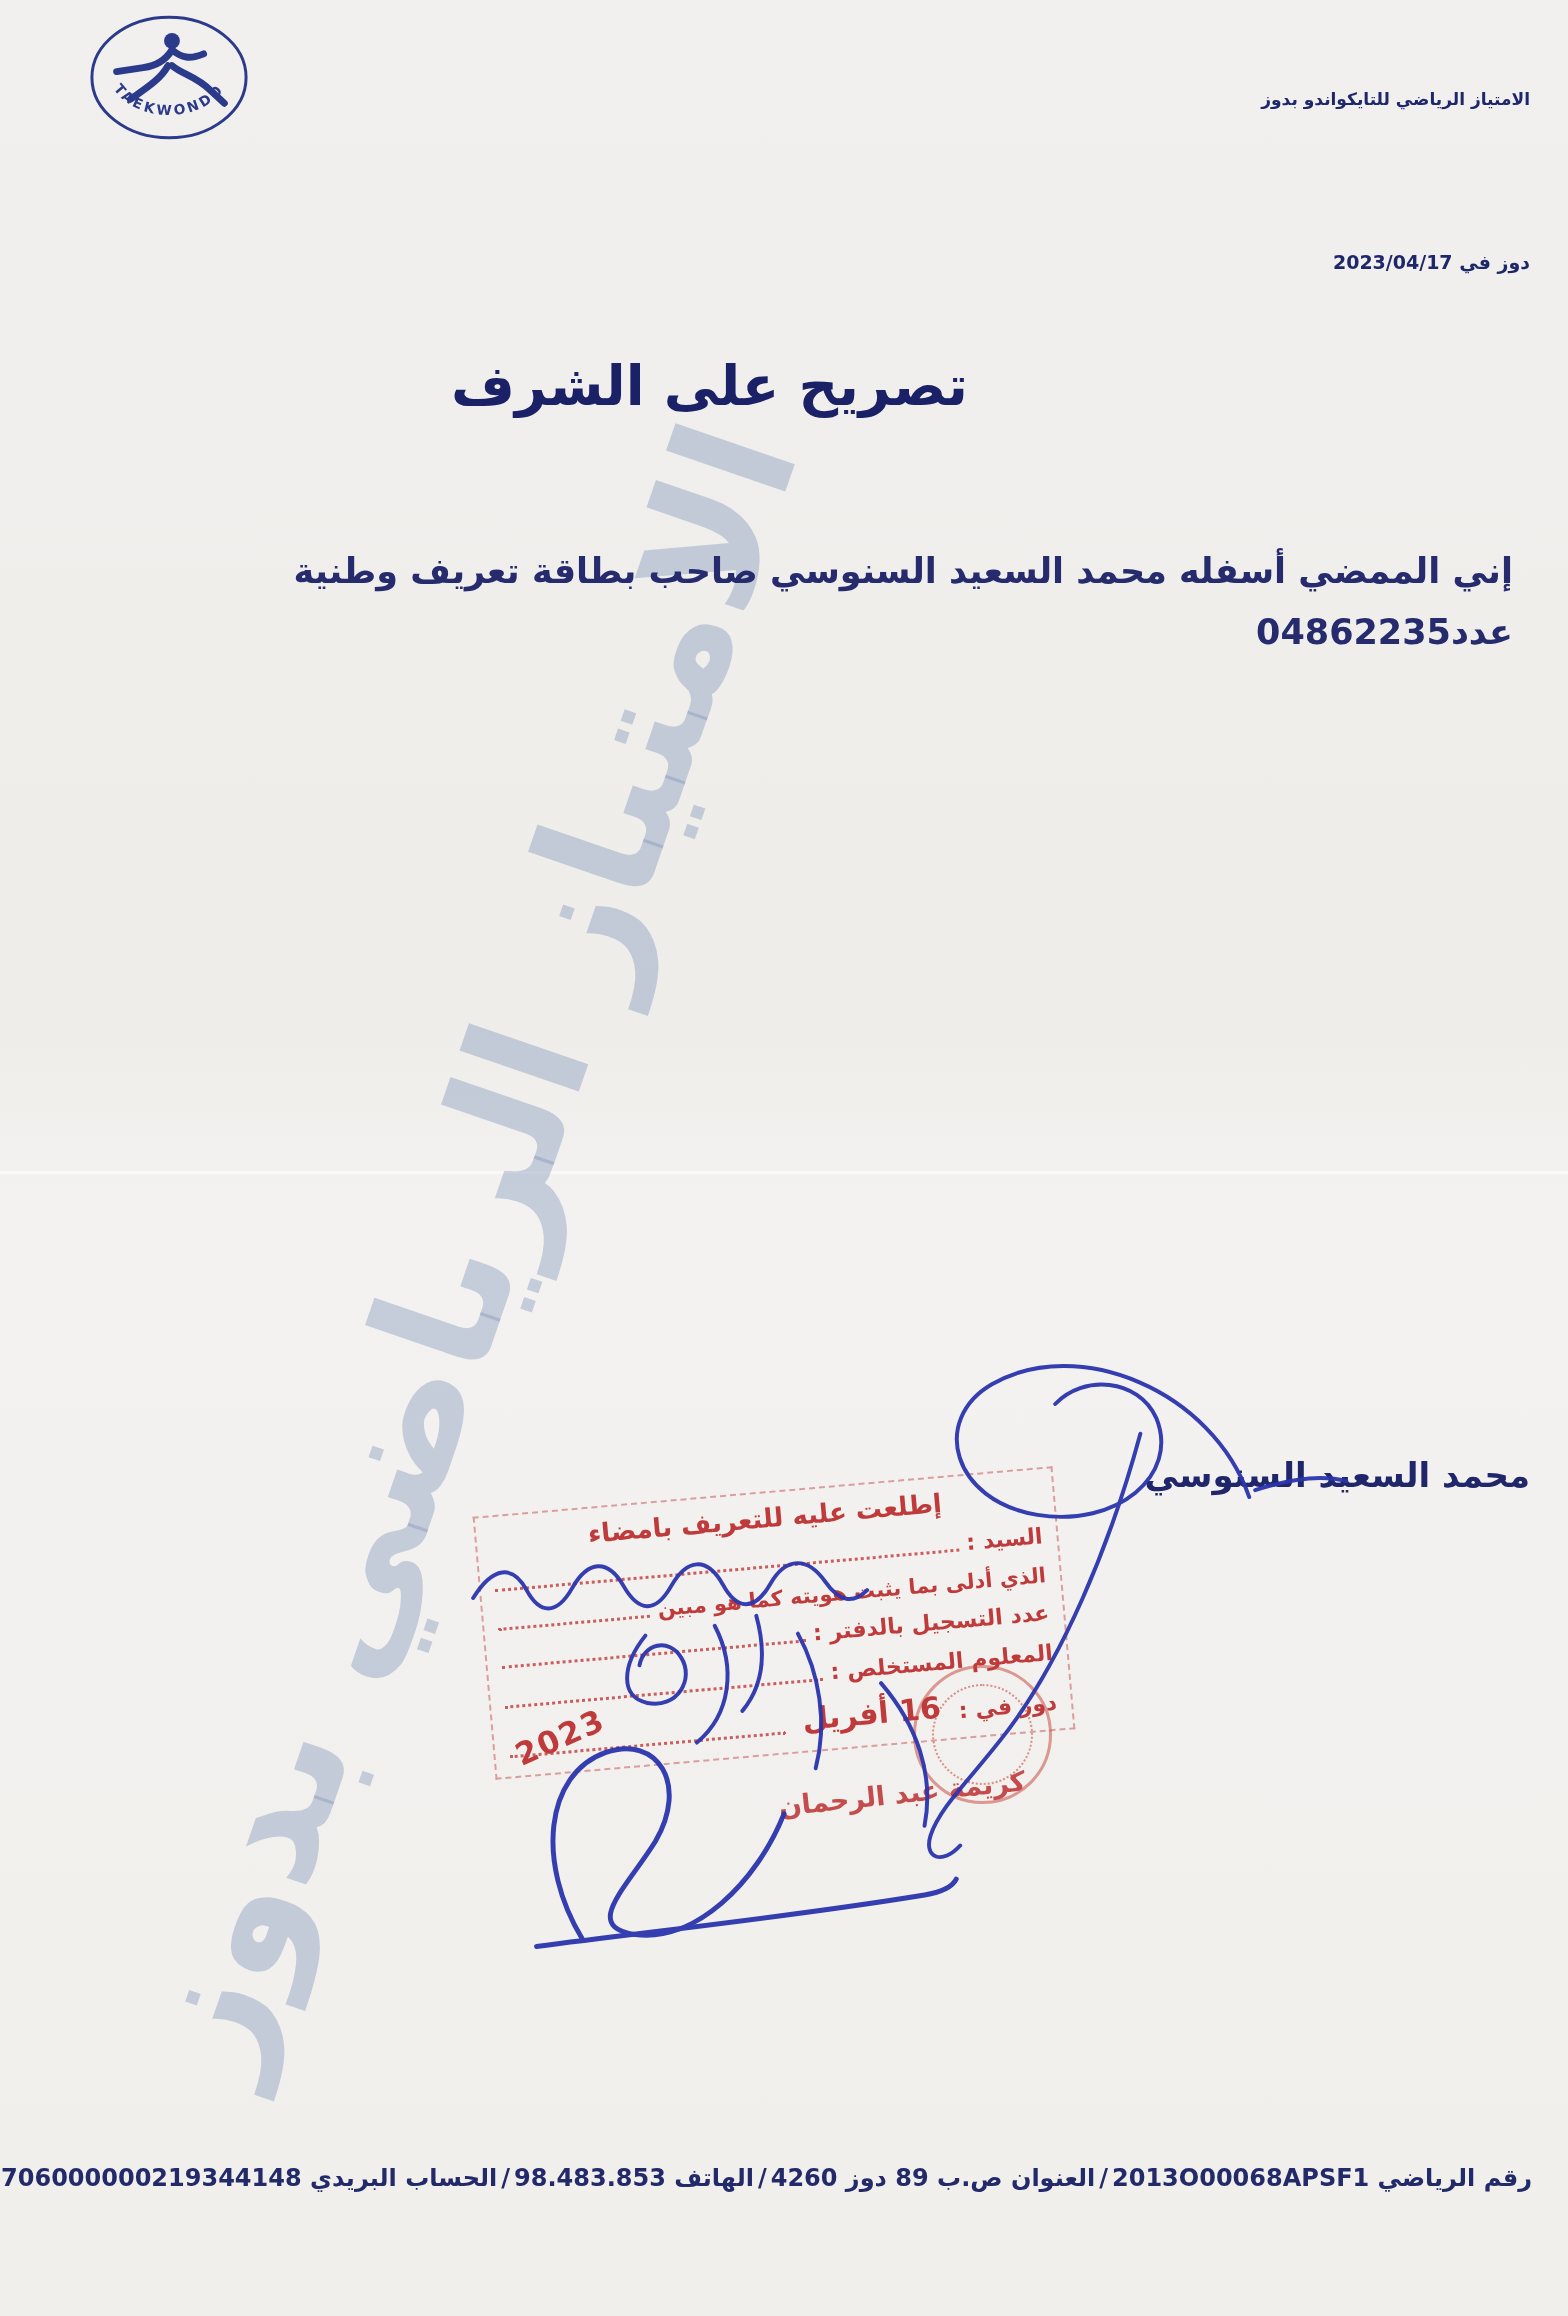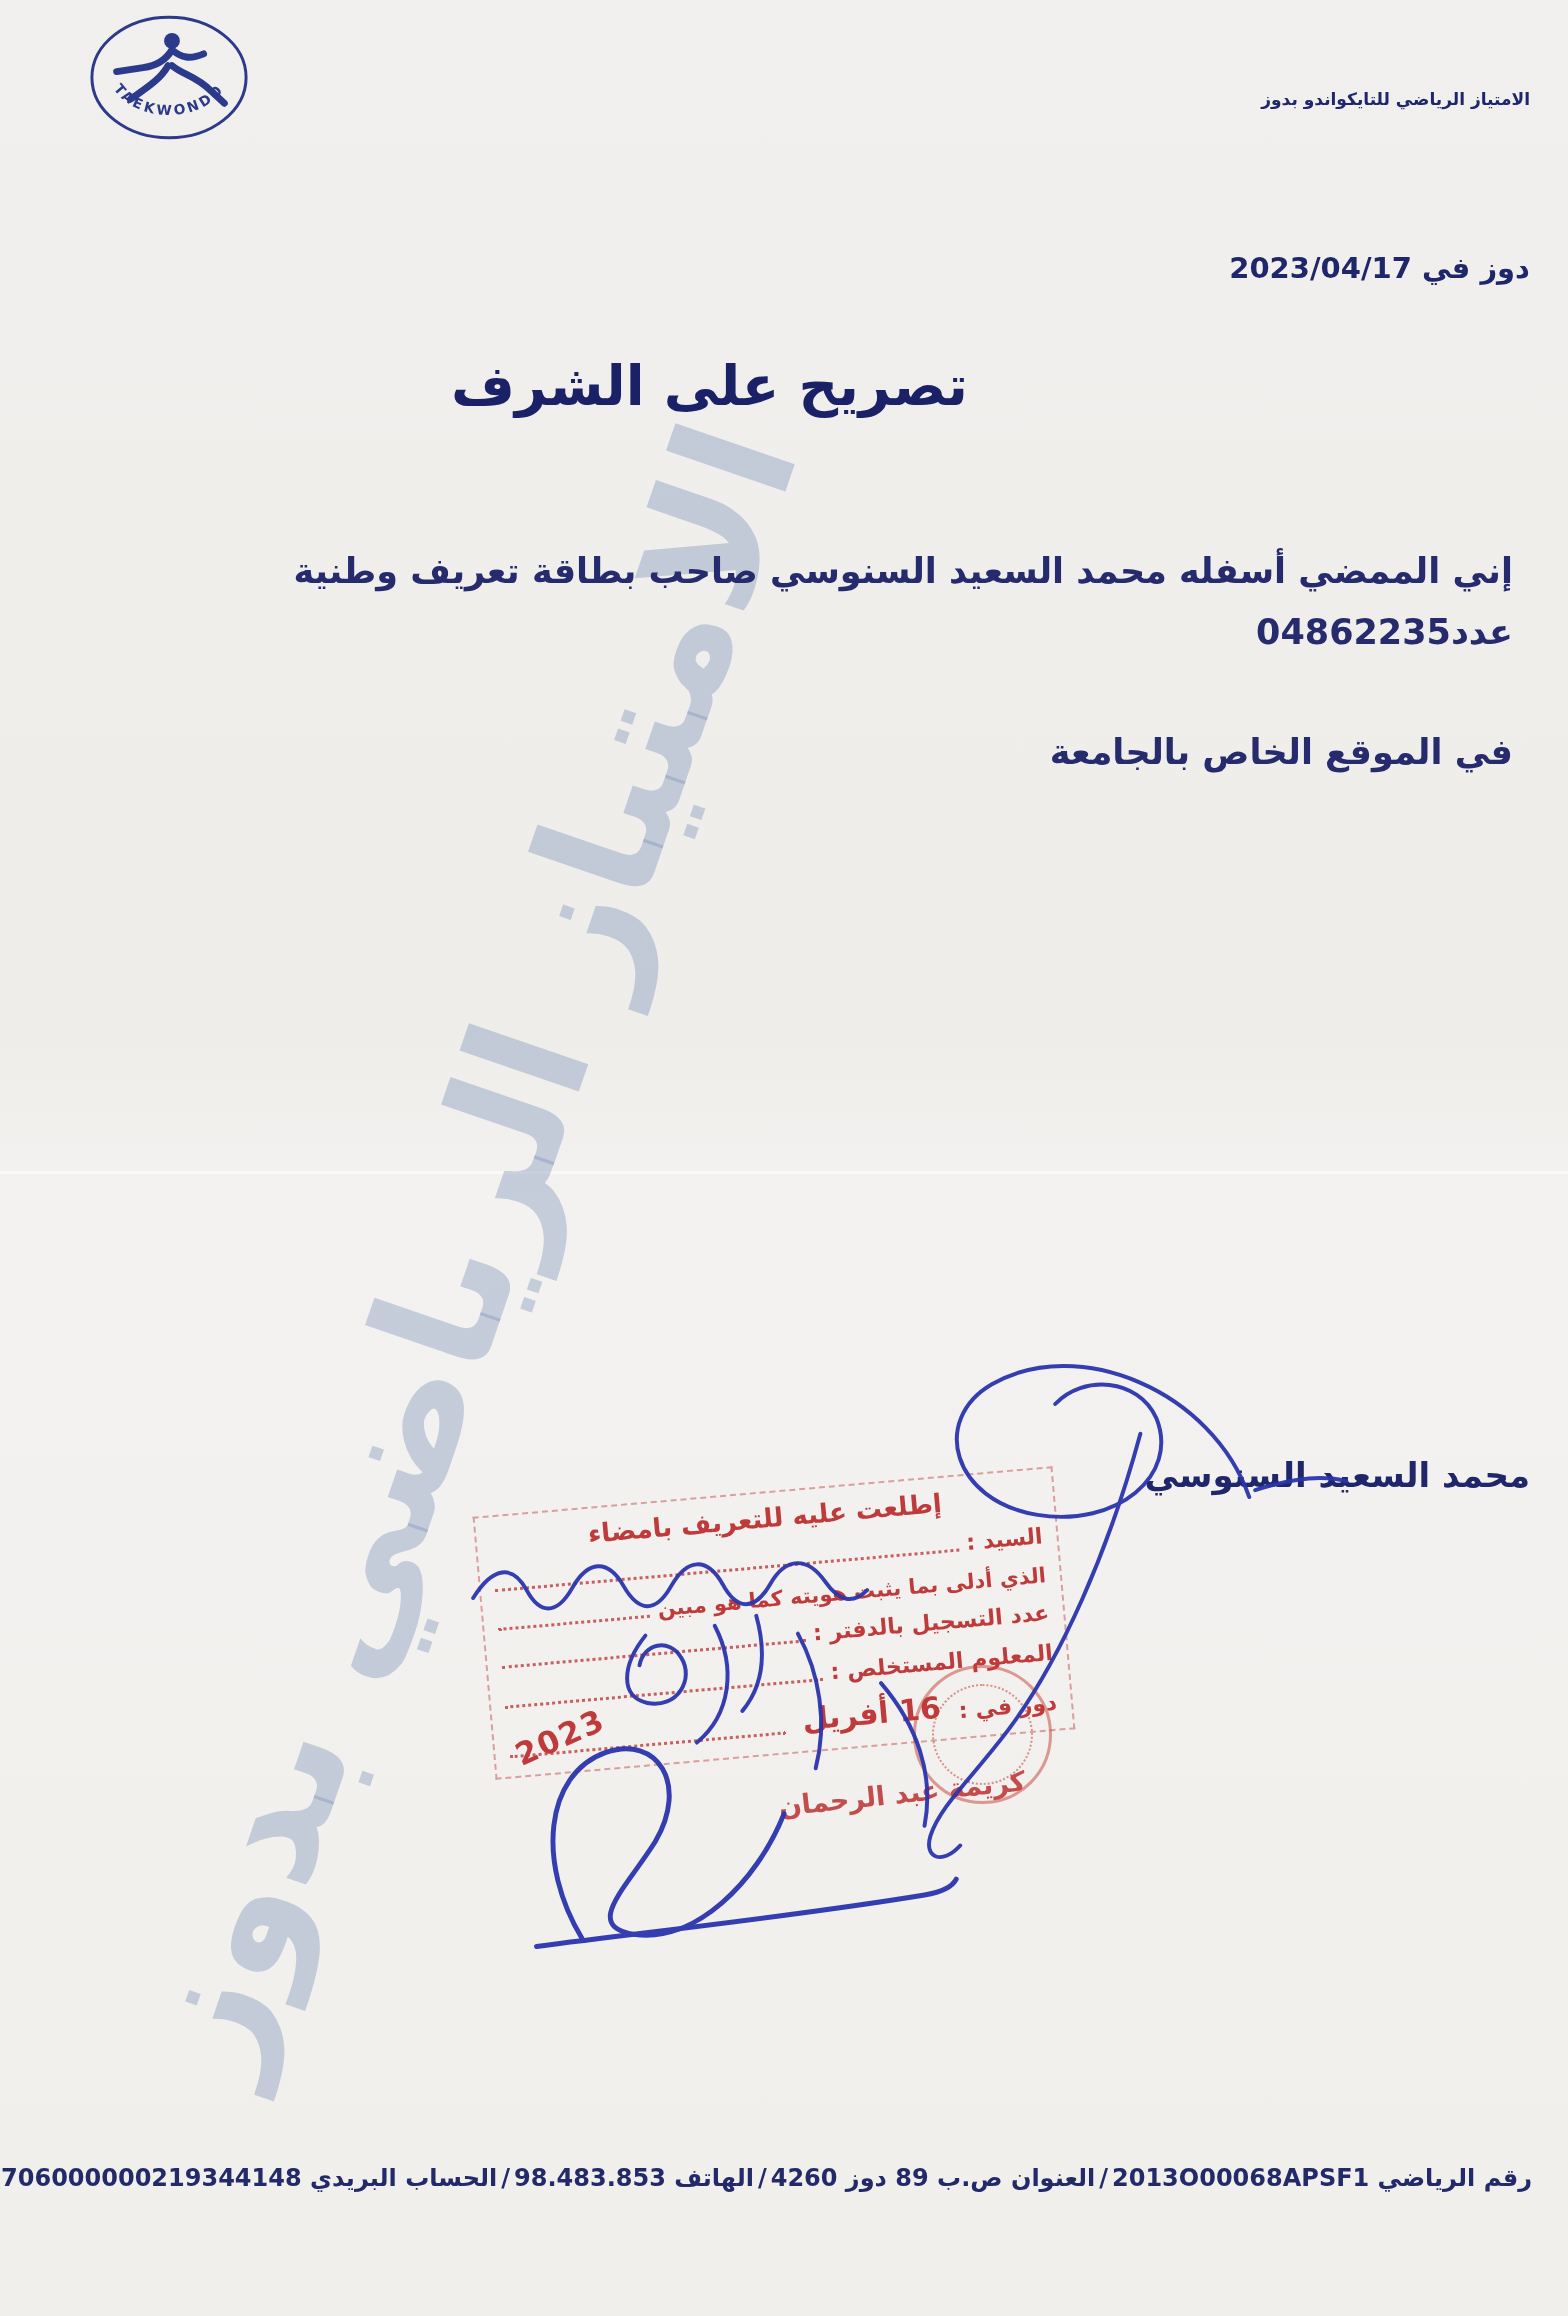--- a/index.html
+++ b/index.html
@@ -6,21 +6,21 @@
   .page {
     position:relative; width:1568px; height:2317px; overflow:hidden;
     background:linear-gradient(180deg,#f1f0ee 0%, #eeedea 44%, #f3f2f0 52%, #f0efec 100%);
     font-family:"DejaVu Sans", sans-serif;
   }
   .seam { position:absolute; left:0; right:0; top:1171px; height:3px; background:rgba(255,255,255,0.55); }
 
   
   .logo { position:absolute; left:85px; top:14px; width:168px; height:131px; }
   .org-name { position:absolute; top:89px; right:38px; direction:rtl; font-size:17px; font-weight:bold; color:#1f276b; }
-  .date-line { position:absolute; top:251px; right:38px; direction:rtl; font-size:29px; font-weight:bold; color:#1f276b;margin-left:28px; }
+  .date-line { position:absolute; top:251px; right:38px; direction:rtl; font-size:19px; font-weight:bold; color:#1f276b;margin-left:28px; }
 
   
   .watermark {
     position:absolute; top:1061px; left:-252px; width:1505px; line-height:1;
     text-align:center; transform:rotate(-71deg); direction:rtl; white-space:nowrap;
     font-size:166px; font-weight:bold; color:rgba(128,148,186,0.40);
   }
 
   
   .title { position:absolute; top:354px; left:0; right:149px; margin:0; text-align:center;
@@ -90,21 +90,20 @@
     </svg>
   </div>
 
   <div class="org-name">الامتياز الرياضي للتايكواندو بدوز</div>
   <div class="date-line">دوز في 2023/04/17</div>
 
   <h1 class="title">تصريح على الشرف</h1>
 
   <div class="body-text">
     <p>إني الممضي أسفله محمد السعيد السنوسي صاحب بطاقة تعريف وطنية عدد04862235</p>
-    <p>في الموقع الخاص بالجامعة</p>
   </div>
 
   <div class="signer-name">محمد السعيد السنوسي</div>
 
   <div class="stamp">
     <div class="stamp-header">إطلعت عليه للتعريف بامضاء</div>
     <div class="stamp-row">
       <span>السيد :</span>
       <span class="leader"></span>
     </div>

